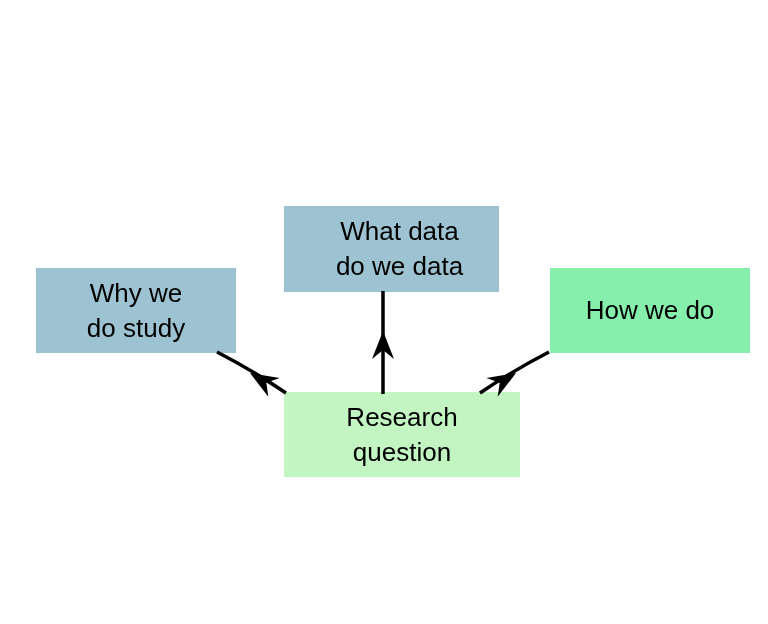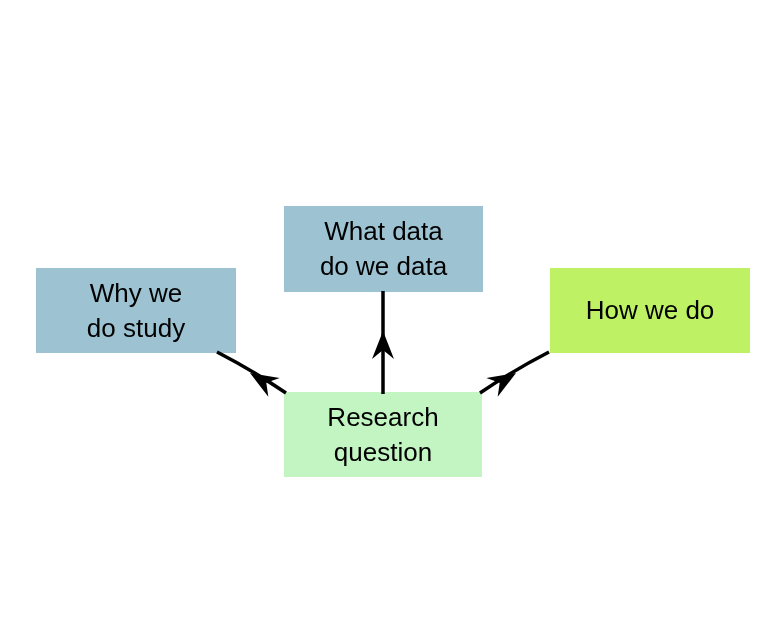--- a/index.html
+++ b/index.html
@@ -20,24 +20,24 @@
     display: flex;
     flex-direction: column;
     align-items: center;
     justify-content: center;
     font-size: 26px;
     line-height: 35px;
     color: #000000;
     text-align: center;
     white-space: nowrap;
   }
-  .node-top    { left: 284px; top: 206px; width: 199px; height: 86px; }
+  .node-top    { left: 284px; top: 206px; width: 199px; height: 86px; padding-left: 16px; }
   .node-left   { left: 36px;  top: 268px; width: 200px; height: 85px; }
   .node-right  { left: 550px; top: 268px; width: 200px; height: 85px; }
-  .node-center { left: 284px; top: 392px; width: 198px; height: 85px; align-items: center; }
+  .node-center { left: 284px; top: 392px; width: 236px; height: 85px; align-items: center; }
   .edges {
     position: absolute;
     left: 0;
     top: 0;
     width: 768px;
     height: 624px;
     pointer-events: none;
   }
   .edge-line {
     fill: none;
@@ -52,21 +52,21 @@
   <div class="node node-top" style="background: rgb(157, 195, 210); color: rgb(0, 0, 0);">
     <span>What data</span>
     <span>do we data</span>
   </div>
 
   <div class="node node-left" style="background: rgb(157, 195, 210); color: rgb(0, 0, 0);">
     <span>Why we</span>
     <span>do study</span>
   </div>
 
-  <div class="node node-right" style="background: #bef264; color: rgb(0, 0, 0);">
+  <div class="node node-right" style="background: #86efac; color: rgb(0, 0, 0);">
     <span>How we do</span>
   </div>
 
   <div class="node node-center" style="background: rgb(194, 245, 194); color: rgb(0, 0, 0);">
     <span>Research</span>
     <span>question</span>
   </div>
 
   <svg class="edges" viewBox="0 0 768 624" aria-hidden="true">
 

